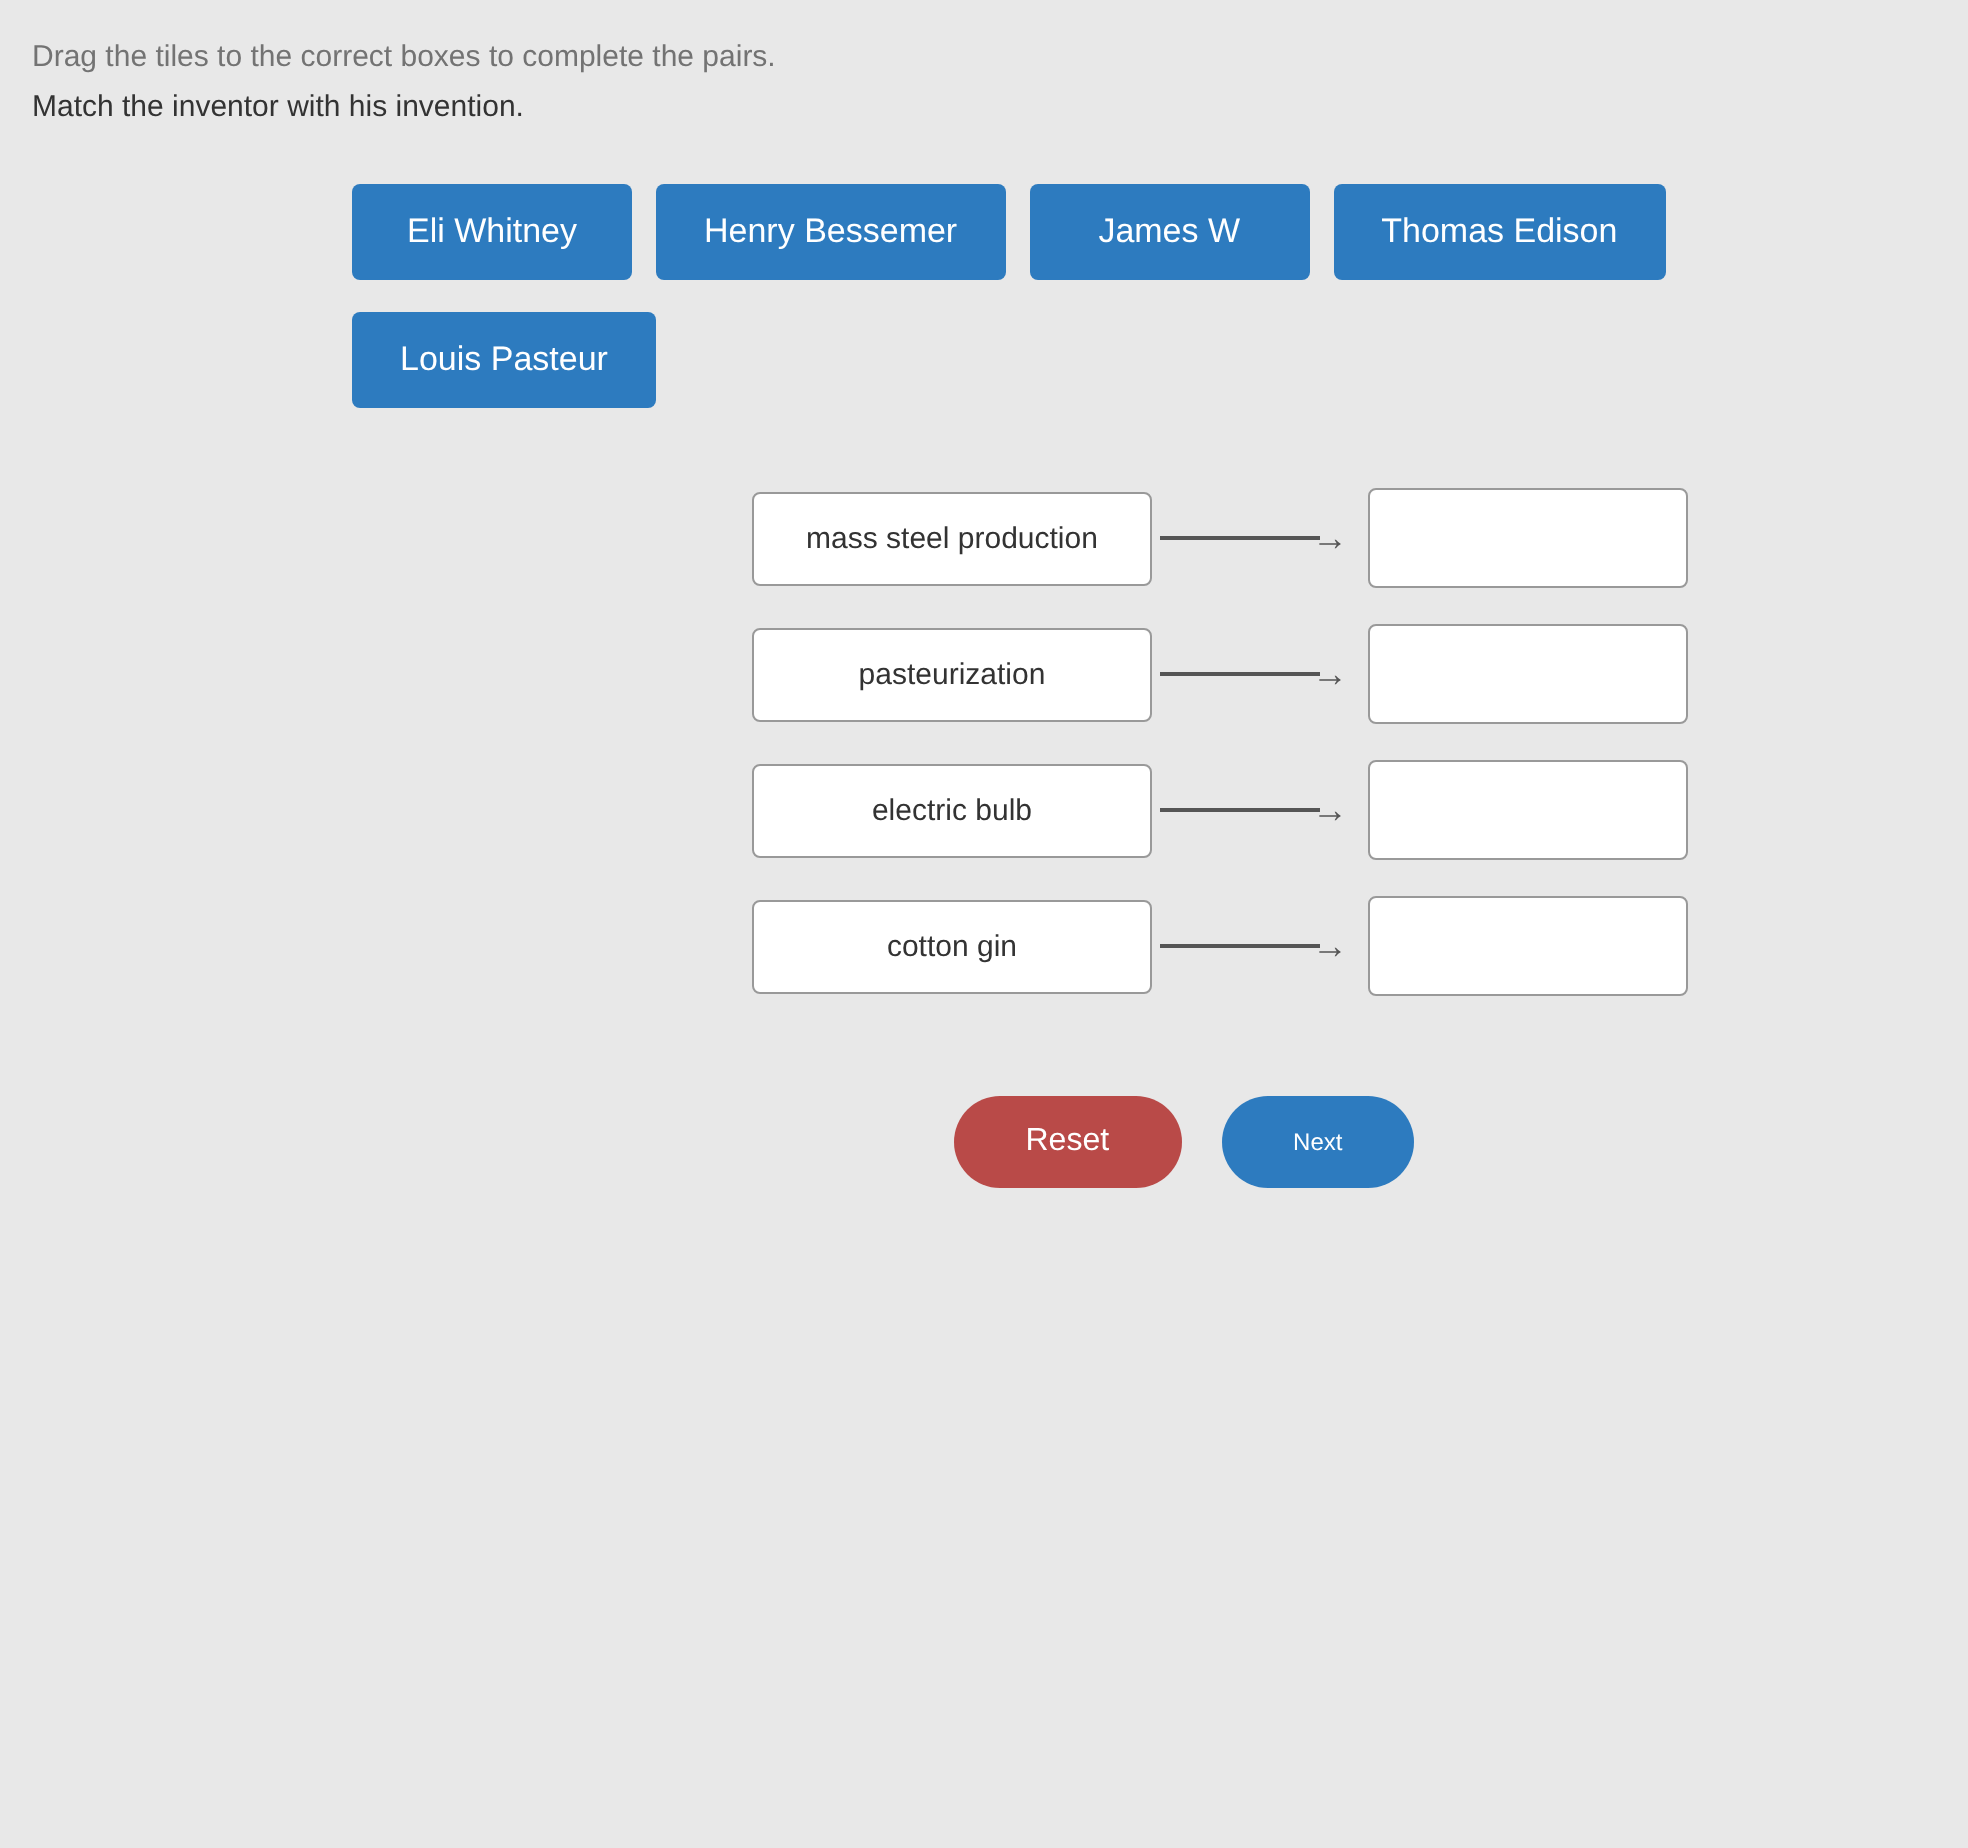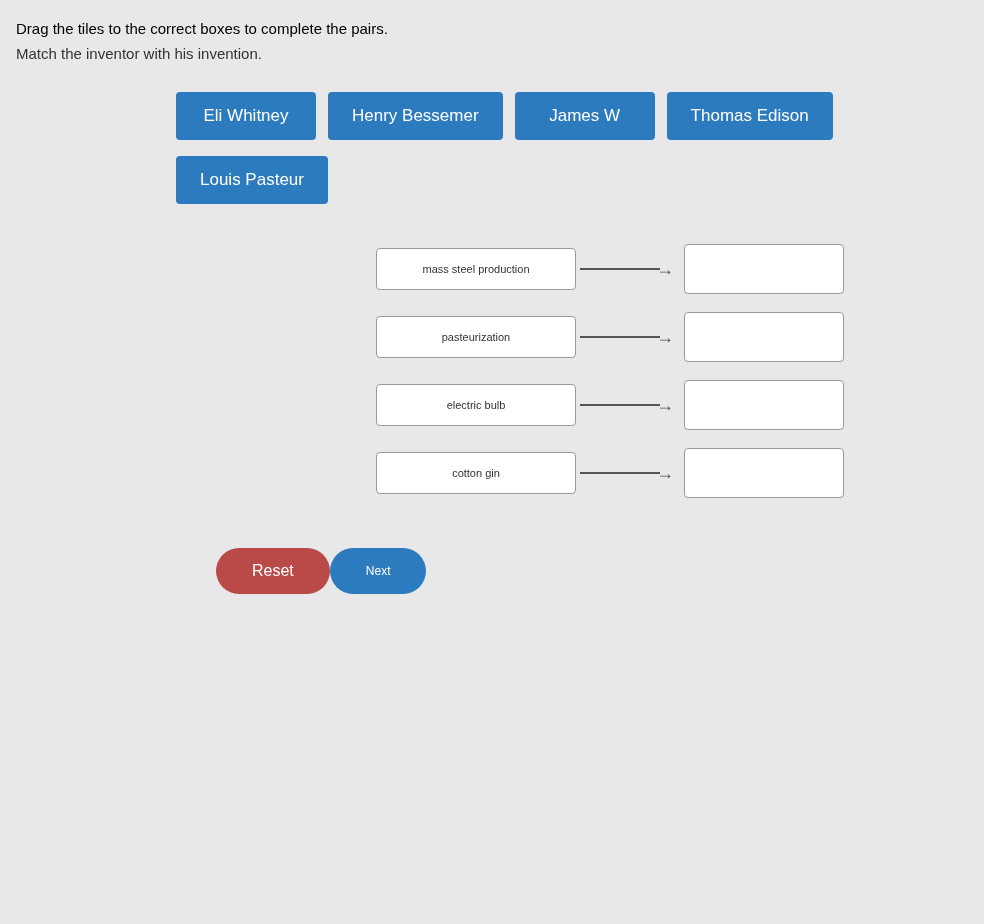--- a/index.html
+++ b/index.html
@@ -17,21 +17,21 @@
     .page-container {
       width: 984px;
       min-height: 924px;
       background: #e8e8e8;
       padding: 20px 16px;
       position: relative;
     }
 
     .instruction-1 {
       font-size: 15px;
-      color: #000000;
+      color: #737373;
       margin-bottom: 8px;
     }
 
     .instruction-2 {
       font-size: 15px;
       color: #333;
       margin-bottom: 30px;
     }
 
     
@@ -78,21 +78,21 @@
       display: flex;
       align-items: center;
       gap: 0;
     }
 
     .invention-box {
       border: 1.5px solid #999;
       background: white;
       padding: 14px 20px;
       border-radius: 4px;
-      font-size: 11px;
+      font-size: 15px;
       color: #333;
       min-width: 200px;
       text-align: center;
     }
 
     .arrow-line {
       display: flex;
       align-items: center;
       width: 100px;
       position: relative;
@@ -118,21 +118,22 @@
       border: 1.5px solid #999;
       background: white;
       min-width: 160px;
       height: 50px;
       border-radius: 4px;
     }
 
     
     .buttons-row {
       display: flex;
-      justify-content: flex-start;
+      justify-content: center;
+      gap: 20px;
       margin-top: 50px;
       padding-left: 200px;
     }
 
     .reset-btn {
       background-color: #b94a48;
       color: white;
       border: none;
       border-radius: 25px;
       padding: 14px 36px;

